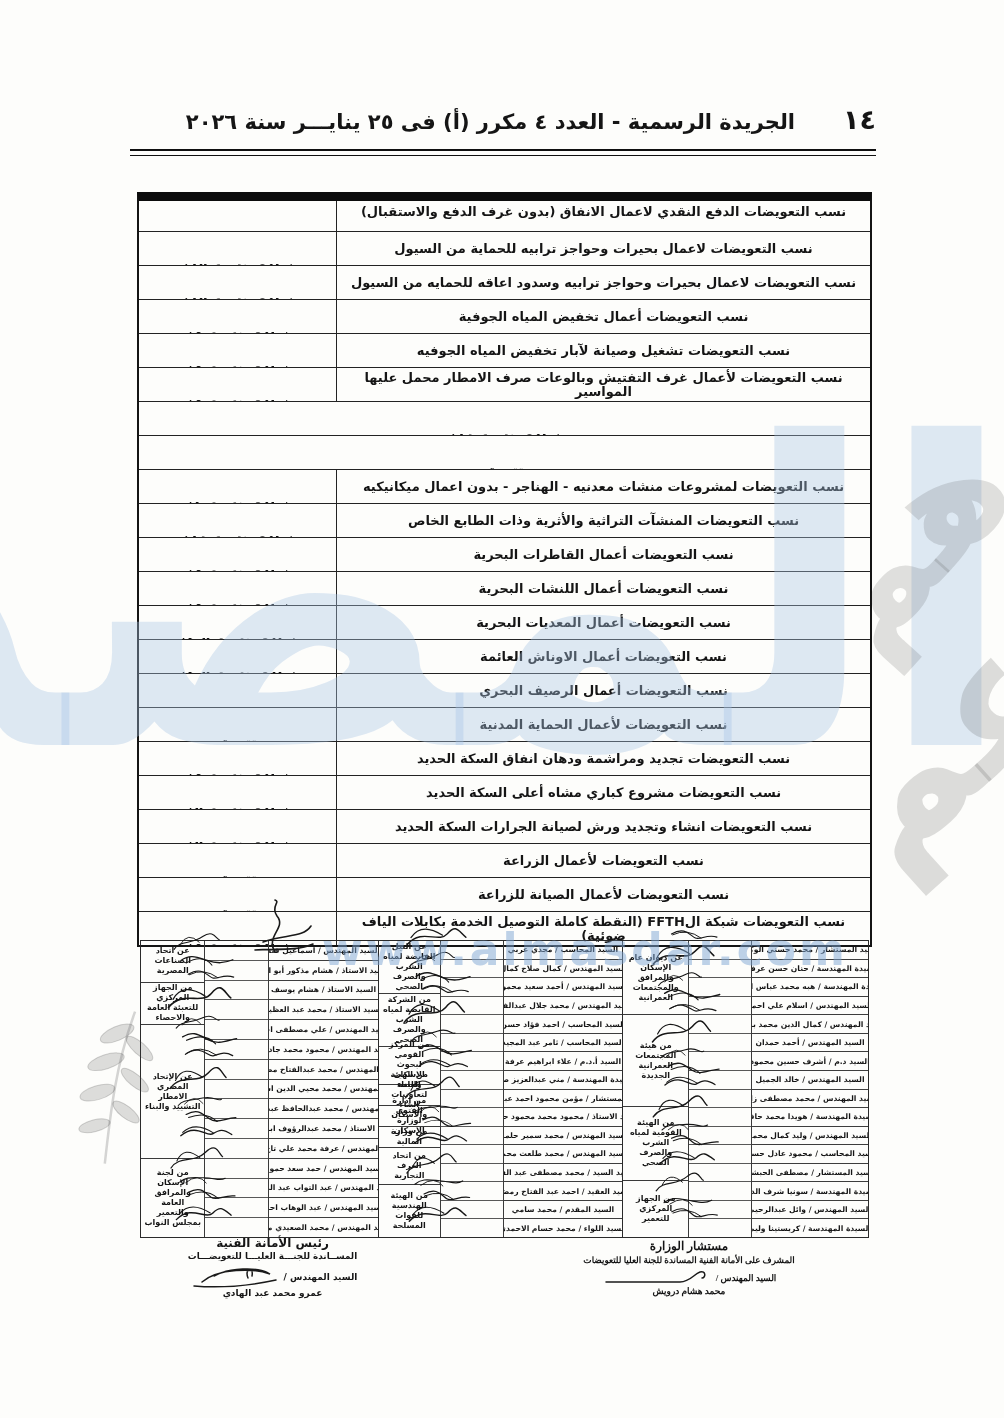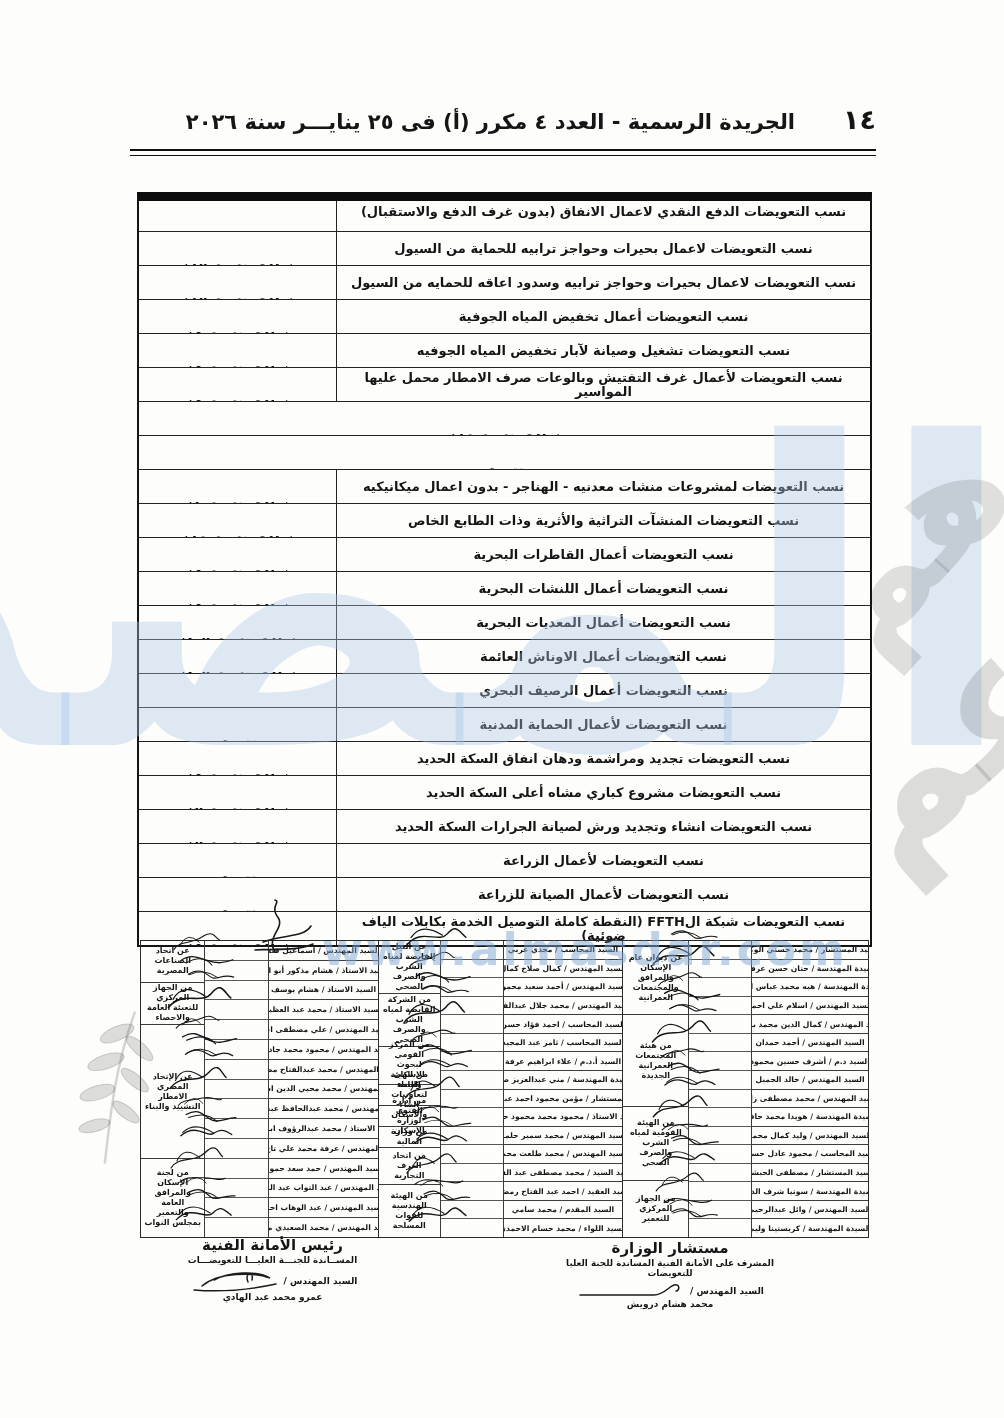--- a/index.html
+++ b/index.html
@@ -50,27 +50,27 @@
   .name-cell:last-child{border-bottom:none;}
   .sig-cell{flex:1;position:relative;border-bottom:1px solid #585858;min-height:0;}
   .sig-cell:last-child{border-bottom:none;}
   .sig-cell svg{position:absolute;left:50%;top:50%;translate:-50% -50%;overflow:visible;}
   .label-cell{display:flex;align-items:center;justify-content:center;
     border-bottom:1px solid #3a3a3a;font-size:8px;font-weight:bold;
     text-align:center;padding:2px 3px;line-height:1.25;min-height:0;}
   .label-cell:last-child{border-bottom:none;}
   
   .foot{position:absolute;z-index:2;text-align:center;direction:rtl;}
-  .foot .l1{font-size:15px;font-weight:bold;}
+  .foot .l1{font-size:12px;font-weight:bold;}
   .foot .l2{font-size:8.8px;font-weight:bold;margin-top:1px;}
   .foot .l3{font-size:9px;font-weight:bold;display:flex;align-items:center;justify-content:center;gap:4px;margin-top:1px;}
   .foot .l4{font-size:9px;font-weight:bold;margin-top:-4px;}
   .foot svg{overflow:visible;}
   .foot-left{left:160px;top:1236px;width:225px;}
-  .foot-right{left:545px;top:1239px;width:250px;}
+  .foot-right{left:564px;top:1239px;width:250px;font-family:Liberation Serif, serif;}
   
   .wm{position:absolute;pointer-events:none;z-index:5;}
   .wm-logo{
     left:-15px;top:400px;width:1030px;font-size:400px;font-weight:bold;
     color:rgba(168,197,230,0.38);white-space:nowrap;letter-spacing:-12px;
     transform:scaleY(1.05);line-height:1;text-align:center;
   }
   .wm-url{
     left:322px;top:924px;font-size:44px;font-weight:bold;letter-spacing:3px;
     color:rgba(125,165,212,0.5);direction:ltr;font-family:"DejaVu Sans",sans-serif;

